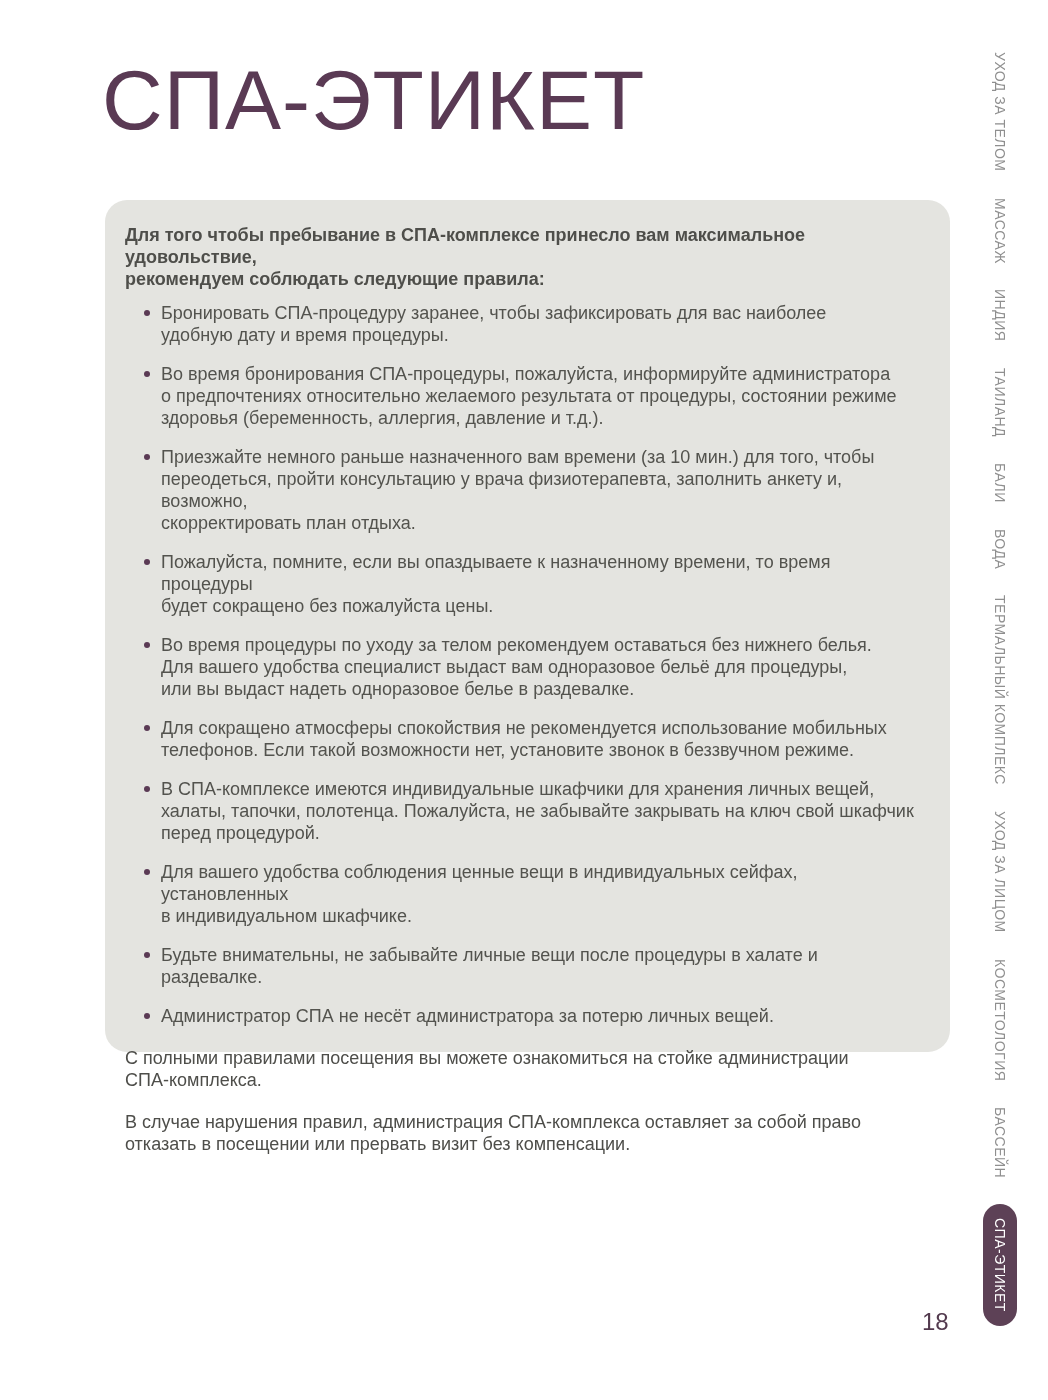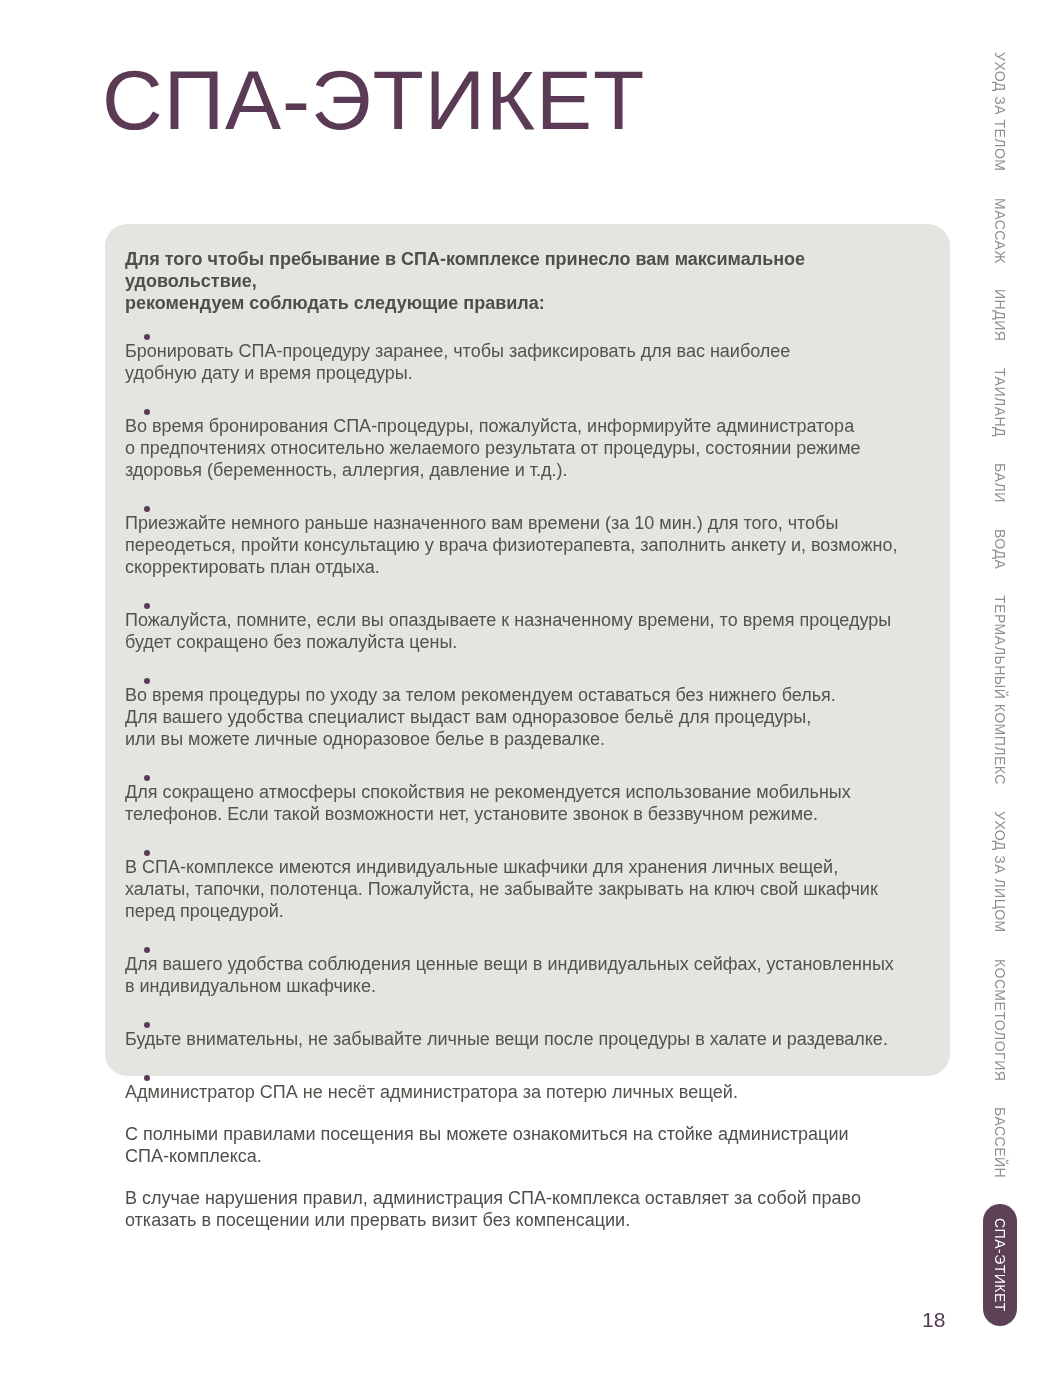--- a/index.html
+++ b/index.html
@@ -24,38 +24,36 @@
   .rules-box {
     position: absolute;
     left: 105px; top: 200px;
     width: 845px; height: 852px;
     background: #e4e4e0;
     border-radius: 22px;
     padding: 24px 30px 28px 20px;
     color: #53534e;
     font-size: 18px;
     line-height: 22px;
-    margin-top: 24px;
   }
   .intro {
     margin: 0;
     font-weight: 700;
     color: #4e4e4a;
     white-space: pre-line;
   }
   .rules-list {
     margin: 12px 0 0 0;
     padding: 0;
     list-style: none;
   }
   .rules-list li {
     display: flex;
     align-items: flex-start;
     margin-bottom: 17px;
-    flex-direction: column;
   }
   .bullet-dot {
     flex: 0 0 auto;
     width: 6px; height: 6px;
     border-radius: 50%;
     background: #5a3a54;
     margin: 8px 11px 0 19px;
   }
   .rule-text { white-space: pre-line; }
   .note {
@@ -84,21 +82,21 @@
   }
   .nav-item.active {
     background: #5d4156;
     color: #ffffff;
     border-radius: 17px;
     padding: 14px 9px;
   }
   .page-number {
     position: absolute;
     left: 922px; top: 1308px;
-    font-size: 21px;
+    font-size: 24px;
     color: #533a4e;
   }
 </style>
 </head>
 <body>
 
 <h1 class="page-title">СПА-ЭТИКЕТ</h1>
 
 <section class="rules-box">
   <p class="intro">Для того чтобы пребывание в СПА-комплексе принесло вам максимальное удовольствие,
@@ -123,21 +121,21 @@
     </li>
     <li>
       <span class="bullet-dot"></span>
       <span class="rule-text">Пожалуйста, помните, если вы опаздываете к назначенному времени, то время процедуры
 будет сокращено без пожалуйста цены.</span>
     </li>
     <li>
       <span class="bullet-dot"></span>
       <span class="rule-text">Во время процедуры по уходу за телом рекомендуем оставаться без нижнего белья.
 Для вашего удобства специалист выдаст вам одноразовое бельё для процедуры,
-или вы можете личные одноразовое белье в раздевалке.</span>
+или вы выдаст надеть одноразовое белье в раздевалке.</span>
     </li>
     <li>
       <span class="bullet-dot"></span>
       <span class="rule-text">Для сокращено атмосферы спокойствия не рекомендуется использование мобильных
 телефонов. Если такой возможности нет, установите звонок в беззвучном режиме.</span>
     </li>
     <li>
       <span class="bullet-dot"></span>
       <span class="rule-text">В СПА-комплексе имеются индивидуальные шкафчики для хранения личных вещей,
 халаты, тапочки, полотенца. Пожалуйста, не забывайте закрывать на ключ свой шкафчик

